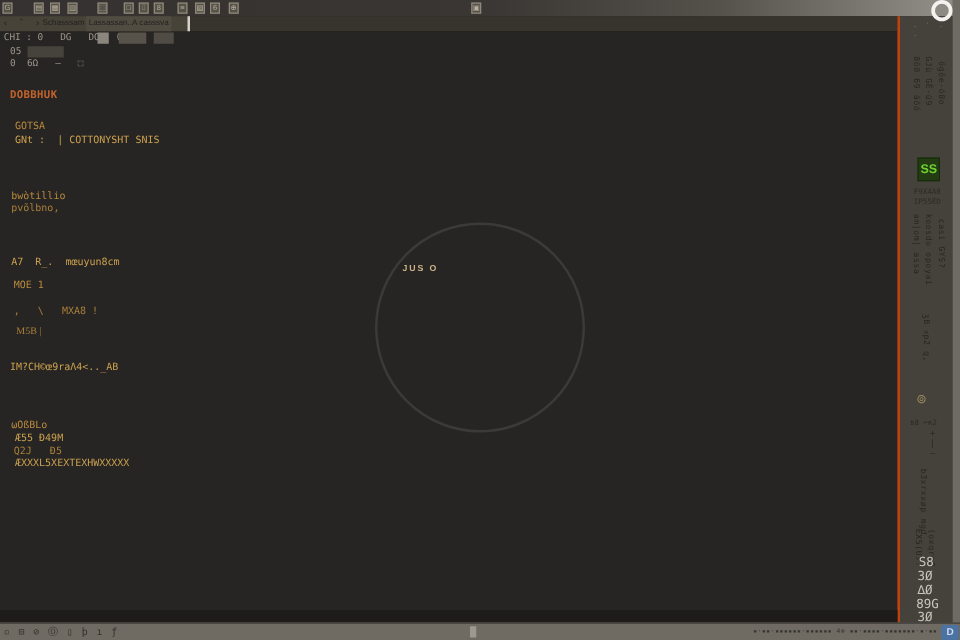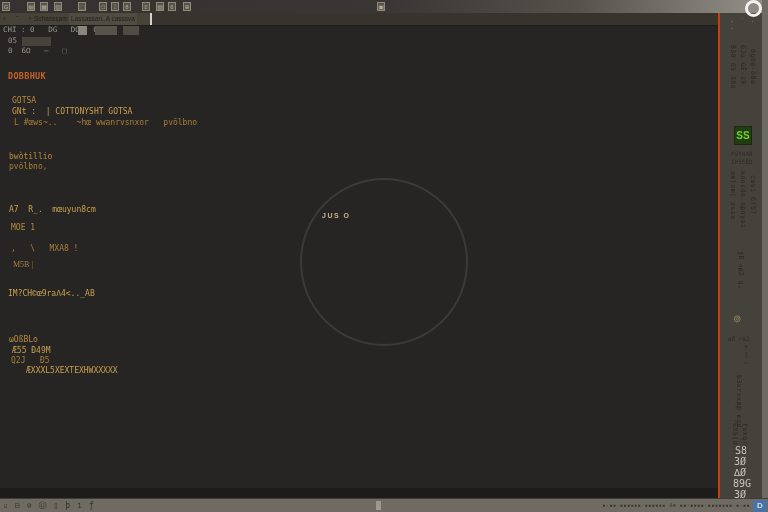--- a/index.html
+++ b/index.html
@@ -133,37 +133,36 @@
   <div class="grayblock" id="gb1"></div>
   <div class="grayblock" id="gb2"></div>
   <div class="grayblock" id="gb3"></div>
   <div class="dimrow" style="left:8px;top:36px;">05  [</div>
   <div class="grayblock" id="gb4"></div>
   <div class="dimrow" style="left:8px;top:46px;">0  6Ω   —   ⬚</div>
 
   <div class="code" id="code-header" style="left:8px;top:71px;">DOBBHUK</div>
 
   <div class="code" style="left:12px;top:96px;">GOTSA</div>
-  <div class="code light" style="left:12px;top:107px;">GNt :  | COTTONYSHT GOTSA</div>
-  <div class="code dim" style="left:14px;top:118px;">L #œws~..    ~hœ wwanrvsnxor   pvõlbno</div>
+  <div class="code light" style="left:12px;top:107px;">GNt :  | COTTONYSHT SNIS</div>
 
   <div class="code" style="left:9px;top:152px;">bwòtillio</div>
   <div class="code dim" style="left:9px;top:162px;">pvõlbno,</div>
   <div class="code light" style="left:9px;top:173px;margin-top:32px;">A7  R_.  mœuyun8cm</div>
 
   <div class="code" style="left:11px;top:223px;">MOE 1</div>
   <div class="code dim" style="left:11px;top:244px;">,   \   MXA8 !</div>
   <div class="code dim" style="left:13px;top:260px;font-family:Liberation Serif, serif;">M5B |</div>
 
   <div class="code light" style="left:8px;top:289px;">IM?CH©œ9raΛ4&lt;.._AB</div>
 
   <div class="code" style="left:9px;top:335px;">ωOßBLo</div>
   <div class="code light" style="left:12px;top:346px;">Æ55 Ð49M</div>
   <div class="code dim" style="left:11px;top:356px;">Q2J   Ð5</div>
-  <div class="code light" style="left:26px;top:366px;">ÆXXXL5XEXTEXHWXXXXX</div>
+  <div class="code light" style="left:12px;top:366px;">ÆXXXL5XEXTEXHWXXXXX</div>
 
   <div id="logo-ring"></div>
   <div id="logo-small">JUS O</div>
 
   <div id="sidebar">
     <div id="sb-dots">· ˙ · ·</div>
     <span class="vtext" style="left:9px;top:32px;">8ö0 69 äöó</span>
     <span class="vtext" style="left:19px;top:32px;">GJù GË-ü9</span>
     <span class="vtext" style="left:29px;top:36px;">ógöe-ó8o</span>
 

